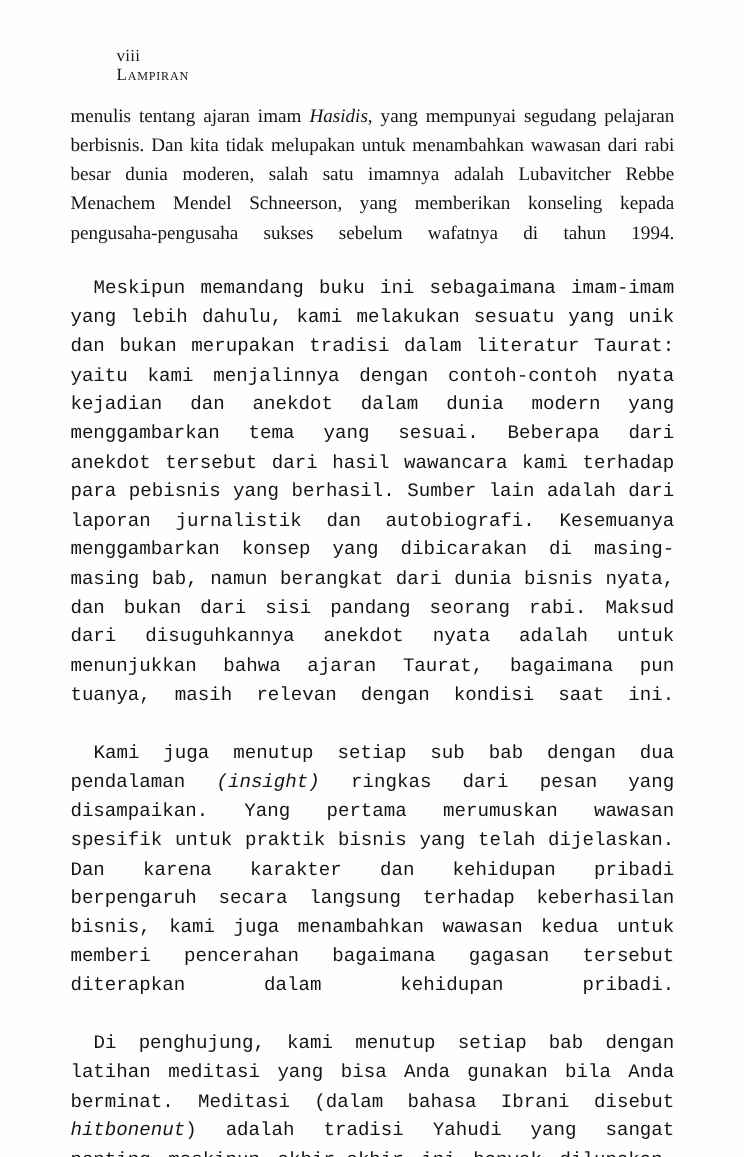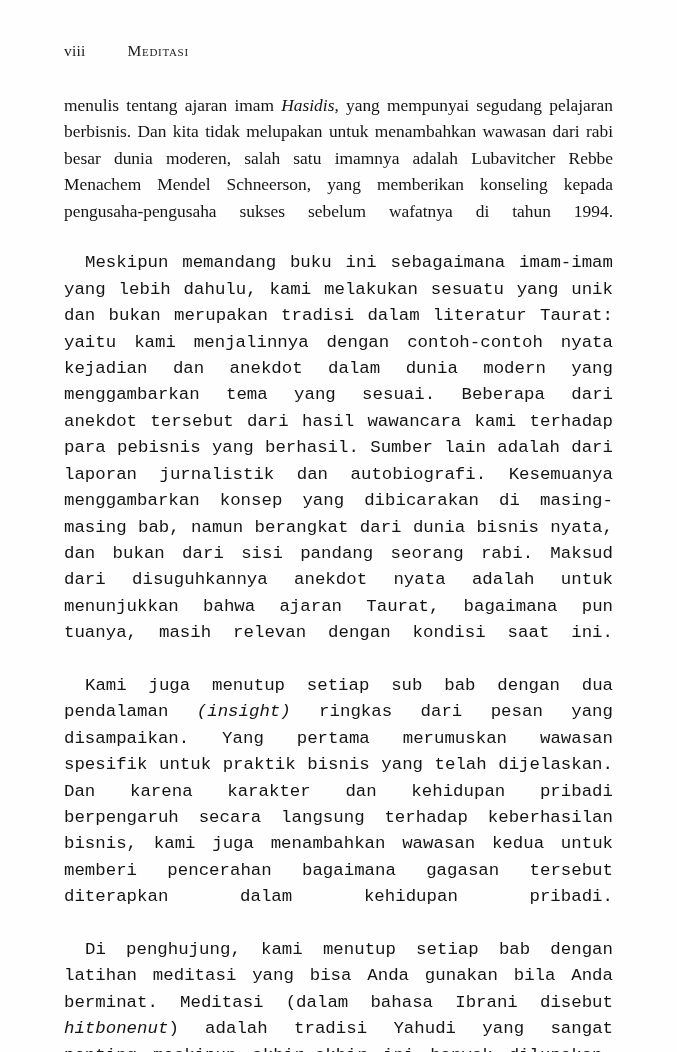--- a/index.html
+++ b/index.html
@@ -30,20 +30,21 @@
   
   .running-head {
     position: absolute;
     left: 64px;
     top: 42px;
     width: 549px;
     height: 22px;
     display: flex;
     align-items: baseline;
     white-space: nowrap;
+    flex-direction: column;
   }
 
   .folio {
     font-size: 15.5px;
     letter-spacing: 0.2px;
     color: #1a1a1a;
   }
 
   .head-title {
     margin-left: 42px;
@@ -88,21 +89,21 @@
     width: 100%;
   }
 </style>
 </head>
 <body>
 
 <div class="page" style="background: rgb(254, 254, 254); color: rgb(20, 20, 20);">
 
   <div class="running-head">
     <span class="folio">viii</span>
-    <span class="head-title">Meditasi</span>
+    <span class="head-title">Lampiran</span>
   </div>
 
   <div class="textblock">
       <p class="para"><span class="">menulis tentang ajaran imam </span><span class="it">Hasidis</span><span class="">, yang mempunyai segudang pelajaran berbisnis. Dan kita tidak melupakan untuk menambahkan wawasan dari rabi besar dunia moderen, salah satu imamnya adalah Lubavitcher Rebbe Menachem Mendel Schneerson, yang memberikan konseling kepada pengusaha-pengusaha sukses sebelum wafatnya di tahun 1994.</span></p>
       <p class="para indent"><span class="">Meskipun memandang buku ini sebagaimana imam-imam yang lebih dahulu, kami melakukan sesuatu yang unik dan bukan merupakan tradisi dalam literatur Taurat: yaitu kami menjalinnya dengan contoh-contoh nyata kejadian dan anekdot dalam dunia modern yang menggambarkan tema yang sesuai. Beberapa dari anekdot tersebut dari hasil wawancara kami terhadap para pebisnis yang berhasil. Sumber lain adalah dari laporan jurnalistik dan autobiografi. Kesemuanya menggambarkan konsep yang dibicarakan di masing-masing bab, namun berangkat dari dunia bisnis nyata, dan bukan dari sisi pandang seorang rabi. Maksud dari disuguhkannya anekdot nyata adalah untuk menunjukkan bahwa ajaran Taurat, bagaimana pun tuanya, masih relevan dengan kondisi saat ini.</span></p>
       <p class="para indent"><span class="">Kami juga menutup setiap sub bab dengan dua pendalaman </span><span class="it">(insight)</span><span class=""> ringkas dari pesan yang disampaikan. Yang pertama merumuskan wawasan spesifik untuk praktik bisnis yang telah dijelaskan. Dan karena karakter dan kehidupan pribadi berpengaruh secara langsung terhadap keberhasilan bisnis, kami juga menambahkan wawasan kedua untuk memberi pencerahan bagaimana gagasan tersebut diterapkan dalam kehidupan pribadi.</span></p>
       <p class="para indent"><span class="">Di penghujung, kami menutup setiap bab dengan latihan meditasi yang bisa Anda gunakan bila Anda berminat. Meditasi (dalam bahasa Ibrani disebut </span><span class="it">hitbonenut</span><span class="">) adalah tradisi Yahudi yang sangat penting meskipun akhir-akhir ini banyak dilupakan. Dalam bagian Lampiran, kami memberikan petunjuk untuk meditasi ala Yahudi yang perlu Anda baca terlebih dahulu hingga selesai sebelum mulai mencoba latihannya. Jika selanjutnya Anda menginginkan untuk mendalami subjek-subjek dalam buku ini atau berinteraksi dengan orang yang senang mendiskusikannya, silakan kunjungi website: www.levibrackman.com.</span></p>
       <p class="para indent"><span class="">Kami berharap ajaran dan wawasan dari Taurat dan tradisi beberapa generasi bisa terbaca dari buku ini. Kami yakin bahwa para pembaca, dari semua agama dan latar belakang, dapat belajar sesuatu tentang bagaimana memandang bisnis dan mencari nafkah menjadi sesuatu yang mulia. Dan lebih dari itu semua, kami berharap Anda berhasil dalam berbagai bisnis, dan dengan buku ini kami yakin Anda mampu mencapainya.</span></p>
     </div>
 

